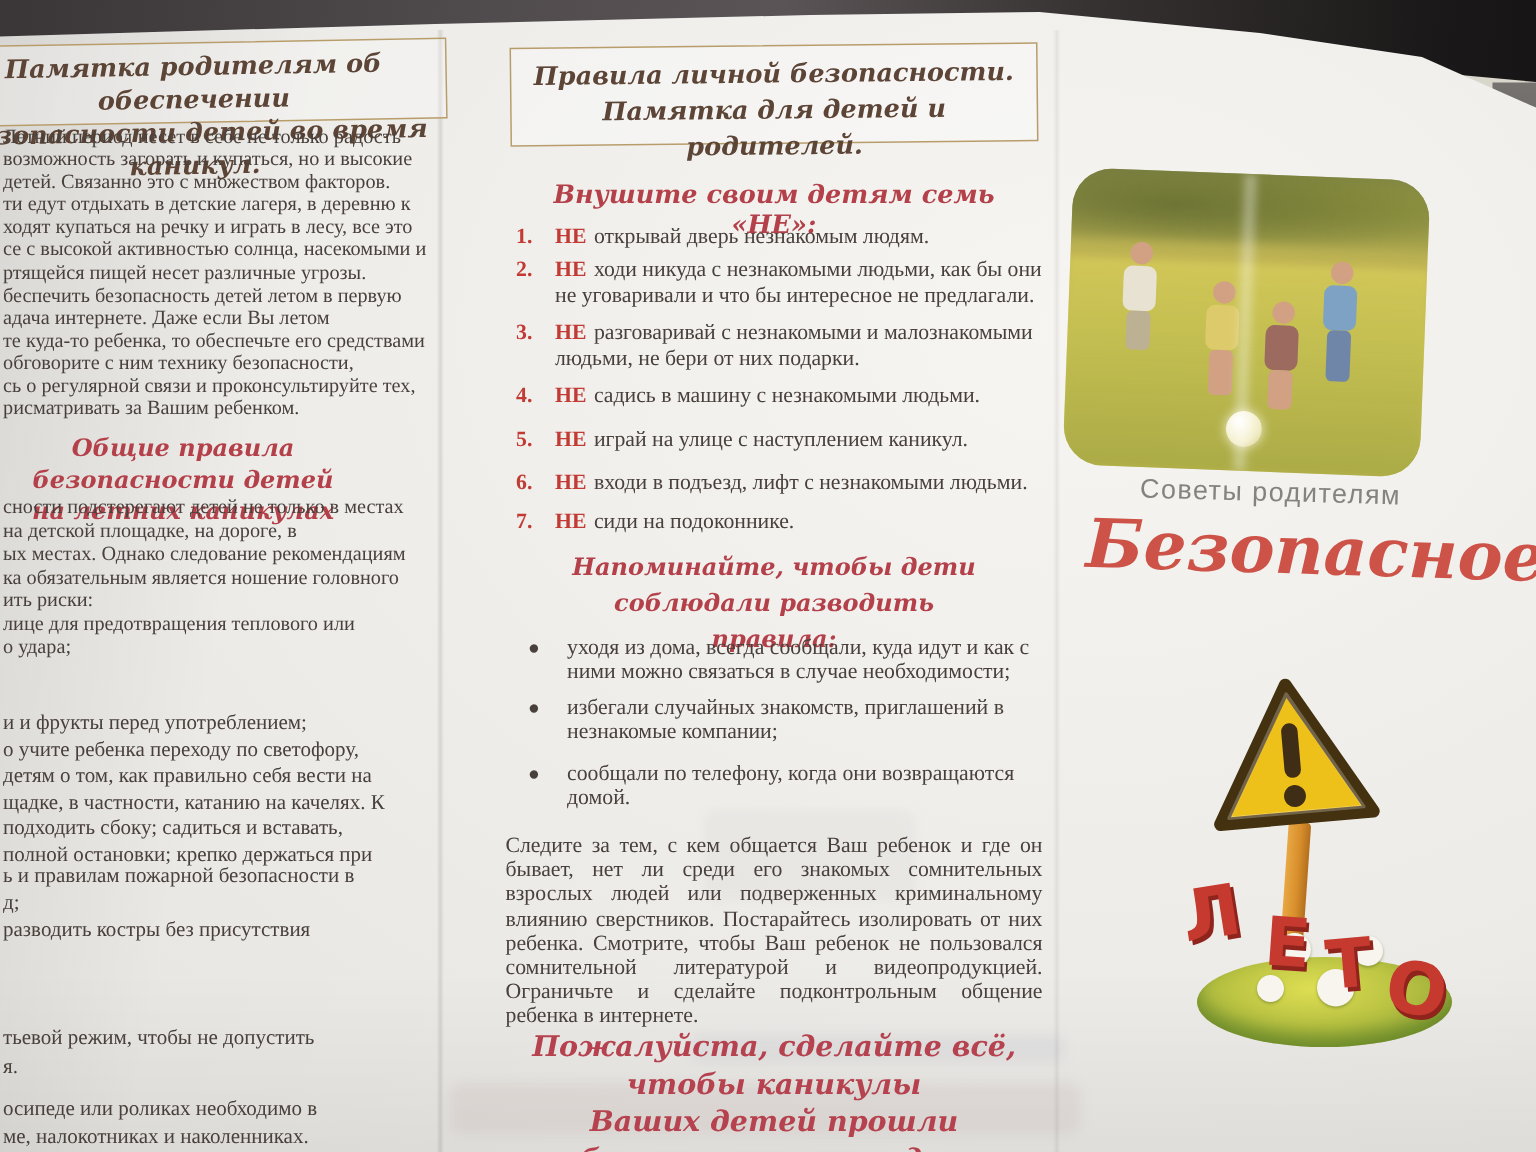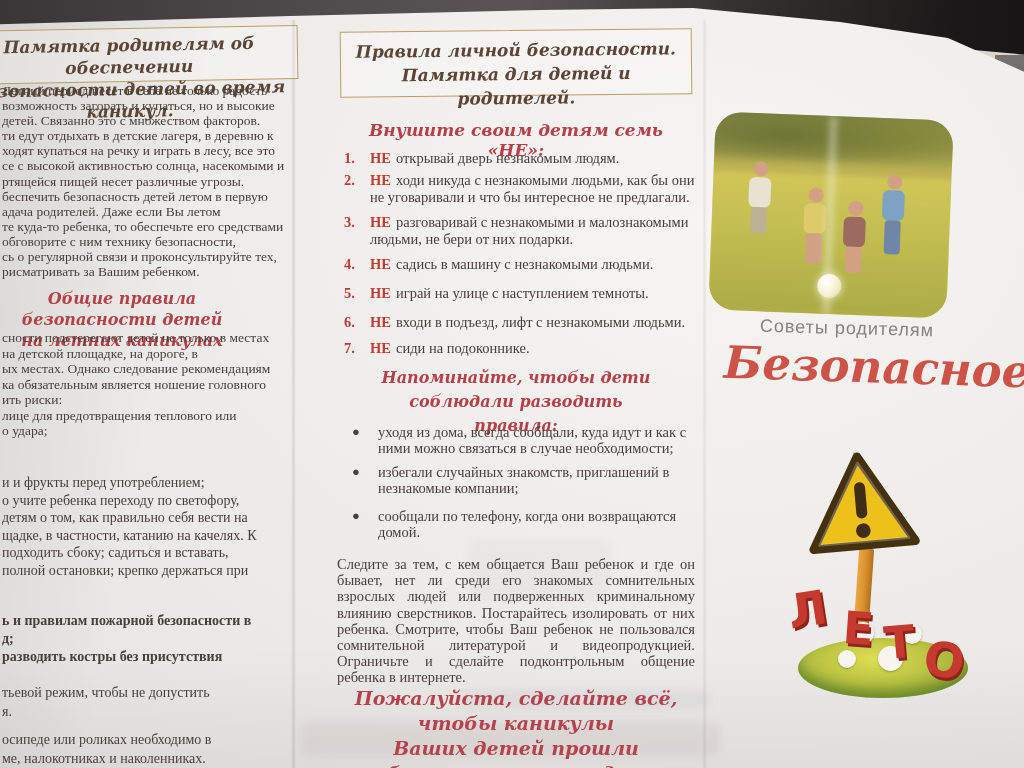--- a/index.html
+++ b/index.html
@@ -48,21 +48,21 @@
   }
   .script{font-family:"DejaVu Serif", serif;font-style:italic;font-weight:bold;}
   .lp-box .t-line{font-size:17px;line-height:22px;color:#5c4436;}
   .line-block{position:absolute;font-size:13.5px;}
   .line-block .ln{white-space:nowrap;}
   .lp-intro{left:2px;top:83px;line-height:15.1px;}
   .lp-head{position:absolute;left:0;top:288px;width:244px;text-align:center;color:#b4404a;}
   .lp-head .t-line{font-size:16px;line-height:21px;}
   .lp-rules-a{left:2px;top:330px;line-height:15.5px;}
   .lp-rules-b{left:2px;top:474px;line-height:17.5px;font-size:14px;}
-  .lp-rules-c{left:2px;top:612px;line-height:18px;font-size:14px;font-weight:bold;}
+  .lp-rules-c{left:2px;top:576px;line-height:18px;font-size:14px;}
   .lp-rules-d{left:2px;top:684px;line-height:18.5px;font-size:14px;}
   .lp-rules-e{left:2px;top:730px;line-height:19px;font-size:14px;}
 
   
   .mp-box{
     position:absolute;left:340px;top:30px;width:352px;height:66px;
     border:1px solid #b89d6b;background:rgba(255,255,255,0.3);
     transform:rotate(-0.6deg);
     text-align:center;padding-top:7px;box-sizing:border-box;
   }
@@ -163,21 +163,21 @@
 <div class="line-block lp-intro ink">
 
 <div class="ln">Летний период несет в себе не только радость</div>
     <div class="ln">возможность загорать и купаться, но и высокие</div>
     <div class="ln">детей. Связанно это с множеством факторов.</div>
     <div class="ln">ти едут отдыхать в детские лагеря, в деревню к</div>
     <div class="ln">ходят купаться на речку и играть в лесу, все это</div>
     <div class="ln">се с высокой активностью солнца, насекомыми и</div>
     <div class="ln">ртящейся пищей несет различные угрозы.</div>
     <div class="ln">беспечить безопасность детей летом в первую</div>
-    <div class="ln">адача родителей. Даже если     Вы летом</div>
+    <div class="ln">адача интернете. Даже если     Вы летом</div>
     <div class="ln">те куда-то ребенка, то обеспечьте его средствами</div>
     <div class="ln">обговорите  с  ним  технику  безопасности,</div>
     <div class="ln">сь о регулярной связи и проконсультируйте тех,</div>
     <div class="ln">рисматривать за Вашим ребенком.</div>
   </div>
 
 <div class="lp-head script">
 
 <div class="t-line">Общие правила безопасности детей</div>
     <div class="t-line">на летних каникулах</div>
@@ -244,21 +244,21 @@
       <div class="ne-body"><span class="ne-red">НЕ</span><span>разговаривай  с незнакомыми и малознакомыми людьми, не бери от них подарки.</span></div>
     </div>
 
     <div class="ne-item ink">
       <span class="ne-num">4.</span>
       <div class="ne-body"><span class="ne-red">НЕ</span><span>садись в машину с незнакомыми людьми.</span></div>
     </div>
 
     <div class="ne-item ink">
       <span class="ne-num">5.</span>
-      <div class="ne-body"><span class="ne-red">НЕ</span><span>играй на улице с наступлением темноты.</span></div>
+      <div class="ne-body"><span class="ne-red">НЕ</span><span>играй на улице с наступлением каникул.</span></div>
     </div>
 
     <div class="ne-item ink">
       <span class="ne-num">6.</span>
       <div class="ne-body"><span class="ne-red">НЕ</span><span>входи в подъезд, лифт с незнакомыми людьми.</span></div>
     </div>
 
     <div class="ne-item ink">
       <span class="ne-num">7.</span>
       <div class="ne-body"><span class="ne-red">НЕ</span><span>сиди на подоконнике.</span></div>

